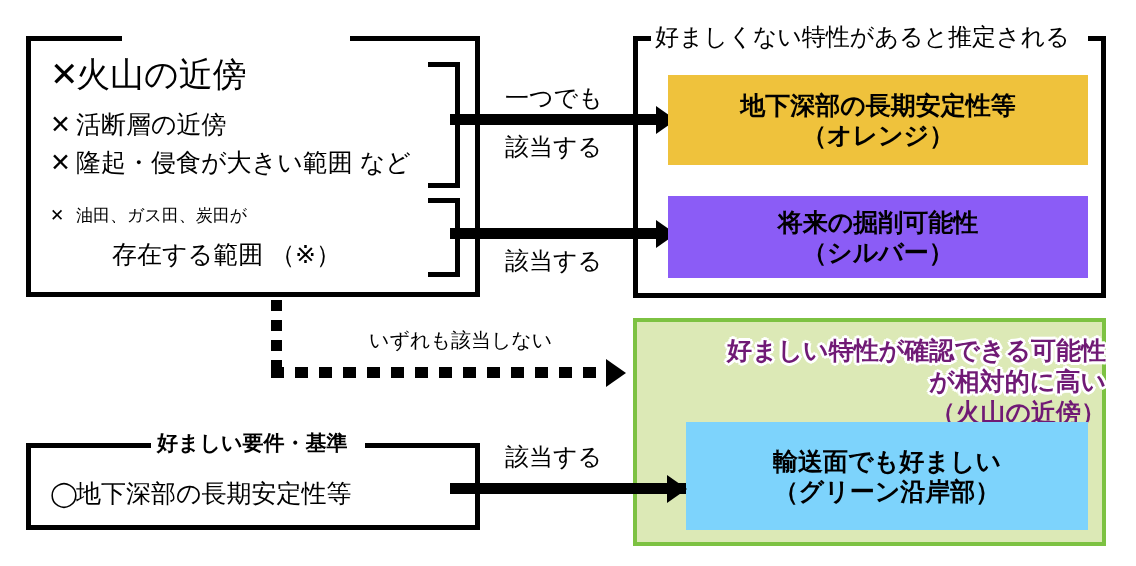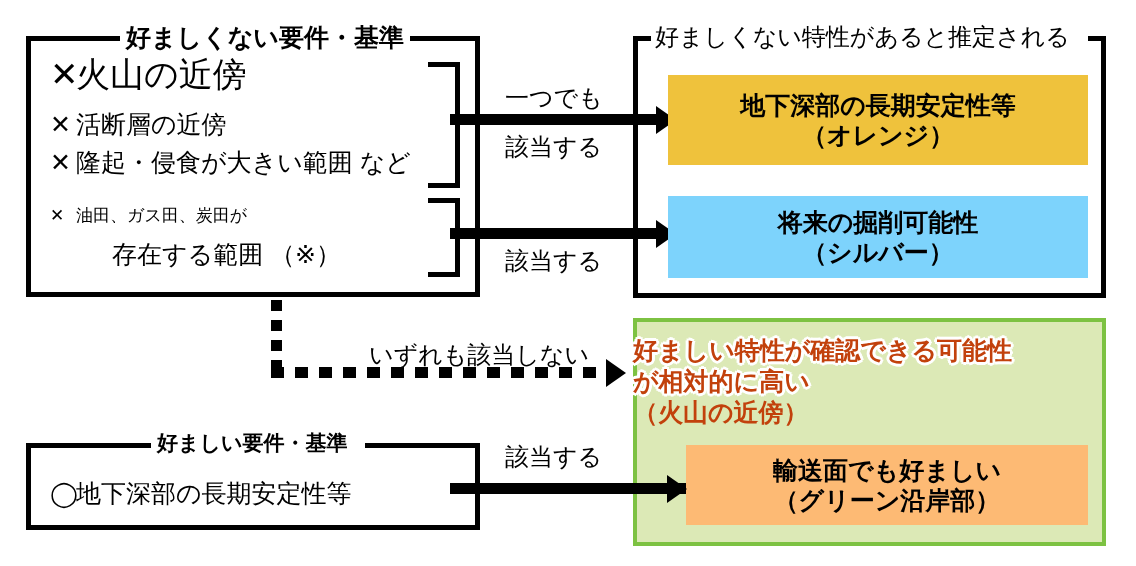--- a/index.html
+++ b/index.html
@@ -75,44 +75,43 @@
     align-items:center;justify-content:center;
     font-weight:bold;
     text-align:center;
     line-height:1.22;
   }
   .cbox .l1,.cbox .l2{display:block;white-space:nowrap;}
 
   
   .green-panel{position:absolute;box-sizing:border-box;}
   .green-head{
-    position:absolute;width:100%;text-align:left;
+    position:absolute;width:100%;text-align:right;
     font-weight:bold;line-height:1.24;
-    color:#c2410c;
+    color:#701a75;
     text-shadow:
       2px 0 0 #fff,-2px 0 0 #fff,0 2px 0 #fff,0 -2px 0 #fff,
       2px 2px 0 #fff,-2px 2px 0 #fff,2px -2px 0 #fff,-2px -2px 0 #fff,
       3px 0 0 #fff,-3px 0 0 #fff,0 3px 0 #fff,0 -3px 0 #fff;
   }
   .green-head .gl{display:block;white-space:nowrap;}
   .green-head .plain{text-shadow:none;}
 </style>
 </head>
 <body>
 
 <div id="stage">
 
   <div class="panel" style="left:26px;top:36px;width:454px;height:261px;">
     <div class="edge-t-l" style="left:0;top:0;width:96px;"></div>
     <div class="edge-t-r" style="left:324px;top:0;width:130px;"></div>
     <div class="edge-l" style="left:0;top:0;height:261px;"></div>
     <div class="edge-r" style="left:449px;top:0;height:261px;"></div>
     <div class="edge-b" style="left:0;top:256px;width:454px;"></div>
   </div>
-  <div class="panel-title" style="left:120px;top:25px;font-size:25px;padding:0 6px;">好ましくない要件・基準</div>
 
   <div class="item" style="left:50px;top:53px;font-size:34px;">
     <span class="mk">✕</span><span class="tx">火山の近傍</span>
   </div>
   <div class="item" style="left:50px;top:108px;font-size:25px;">
     <span class="mk">✕</span><span class="tx">活断層の近傍</span>
   </div>
   <div class="item" style="left:50px;top:146px;font-size:25px;">
     <span class="mk">✕</span><span class="tx">隆起・侵食が大きい範囲 など</span>
   </div>
@@ -152,39 +151,39 @@
     <div class="b-r" style="left:1101px;top:36px;height:262px;"></div>
     <div class="b-b" style="left:633px;top:293px;width:473px;"></div>
   </div>
   <div class="bracket-title" style="left:651px;top:25px;font-size:24px;padding:0 4px;font-family:Liberation Serif, serif;">好ましくない特性があると推定される</div>
 
   <div class="cbox" style="left:668px;top:75px;width:420px;height:90px;background:#EFC23C;font-size:25px;">
     <span class="l1">地下深部の長期安定性等</span>
     <span class="l2">（オレンジ）</span>
   </div>
 
-  <div class="cbox" style="left:668px;top:196px;width:420px;height:82px;background:#7dd3fc;font-size:25px;">
+  <div class="cbox" style="left:668px;top:196px;width:420px;height:82px;background:#8b5cf6;font-size:25px;">
     <span class="l1">将来の掘削可能性</span>
     <span class="l2">（シルバー）</span>
   </div>
 
   <div class="dash-v" style="left:271px;top:300px;height:72px;"></div>
   <div class="dash-h" style="left:271px;top:367px;width:338px;"></div>
   <div class="arrow-head" style="left:606px;top:358.5px;"></div>
-  <div class="arrow-label" style="left:369px;top:343px;font-size:24px;">いずれも該当しない</div>
+  <div class="arrow-label" style="left:369px;top:330px;font-size:20px;">いずれも該当しない</div>
 
   <div class="green-panel" style="left:633px;top:318px;width:473px;height:228px;background:#DCE9B6;border:4px solid #7DC242;"></div>
 
   <div class="green-head" style="left:633px;top:335px;width:473px;font-size:25px;">
     <span class="gl">好ましい特性が確認できる可能性</span>
     <span class="gl">が相対的に高い</span>
     <span class="gl plain">（火山の近傍）</span>
   </div>
 
-  <div class="cbox" style="left:686px;top:445px;width:402px;height:80px;background:#fdba74;font-size:25px;">
+  <div class="cbox" style="left:686px;top:422px;width:402px;height:108px;background:#7dd3fc;font-size:25px;">
     <span class="l1">輸送面でも好ましい</span>
     <span class="l2">（グリーン沿岸部）</span>
   </div>
 
   <div class="panel" style="left:26px;top:443px;width:454px;height:87px;">
     <div class="edge-t-l" style="left:0;top:0;width:125px;"></div>
     <div class="edge-t-r" style="left:339px;top:0;width:115px;"></div>
     <div class="edge-l" style="left:0;top:0;height:87px;"></div>
     <div class="edge-r" style="left:449px;top:0;height:87px;"></div>
     <div class="edge-b" style="left:0;top:82px;width:454px;"></div>

